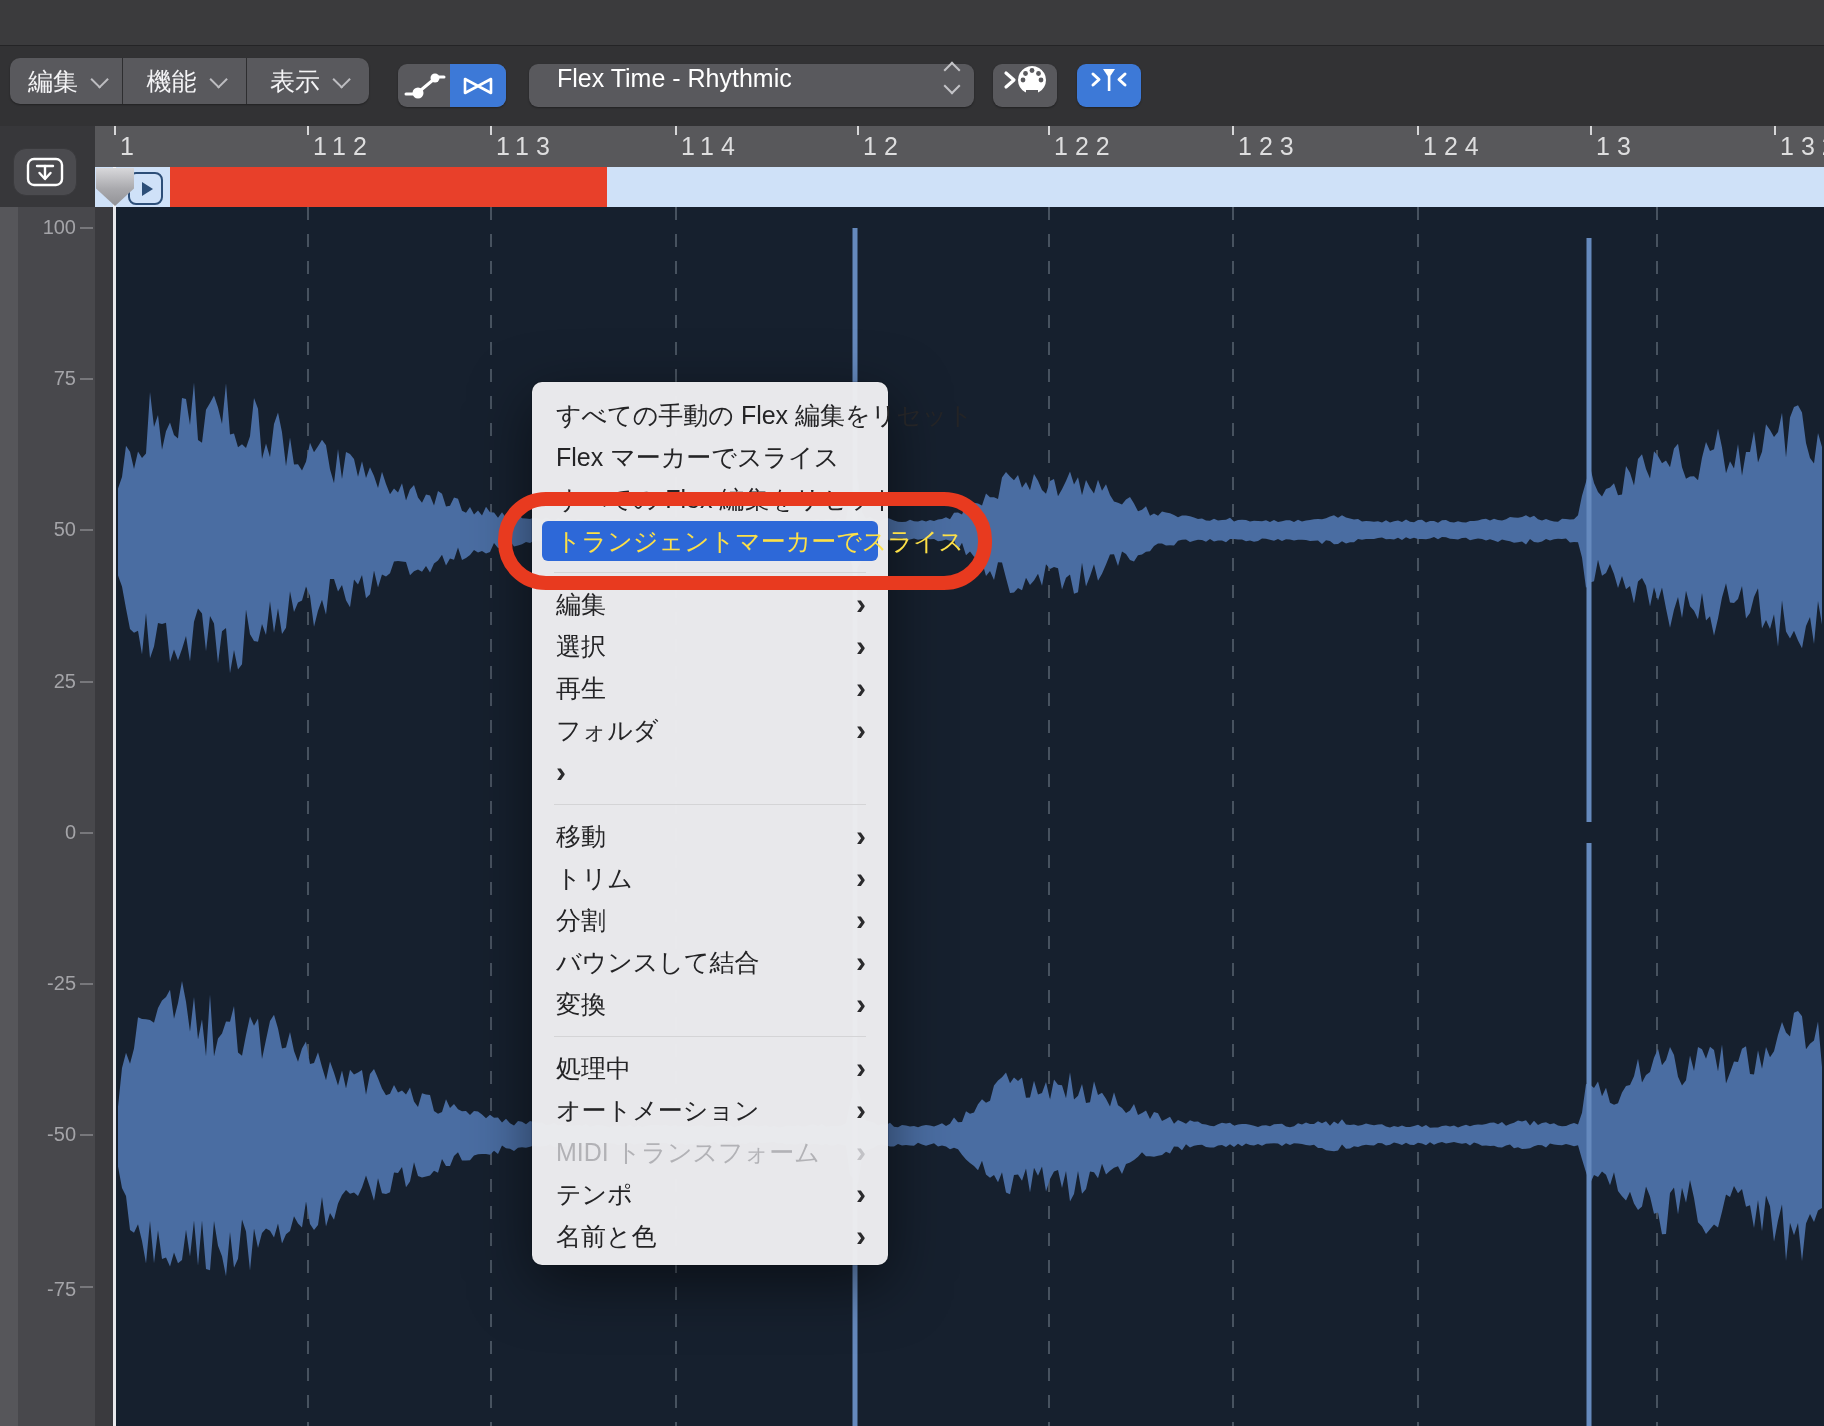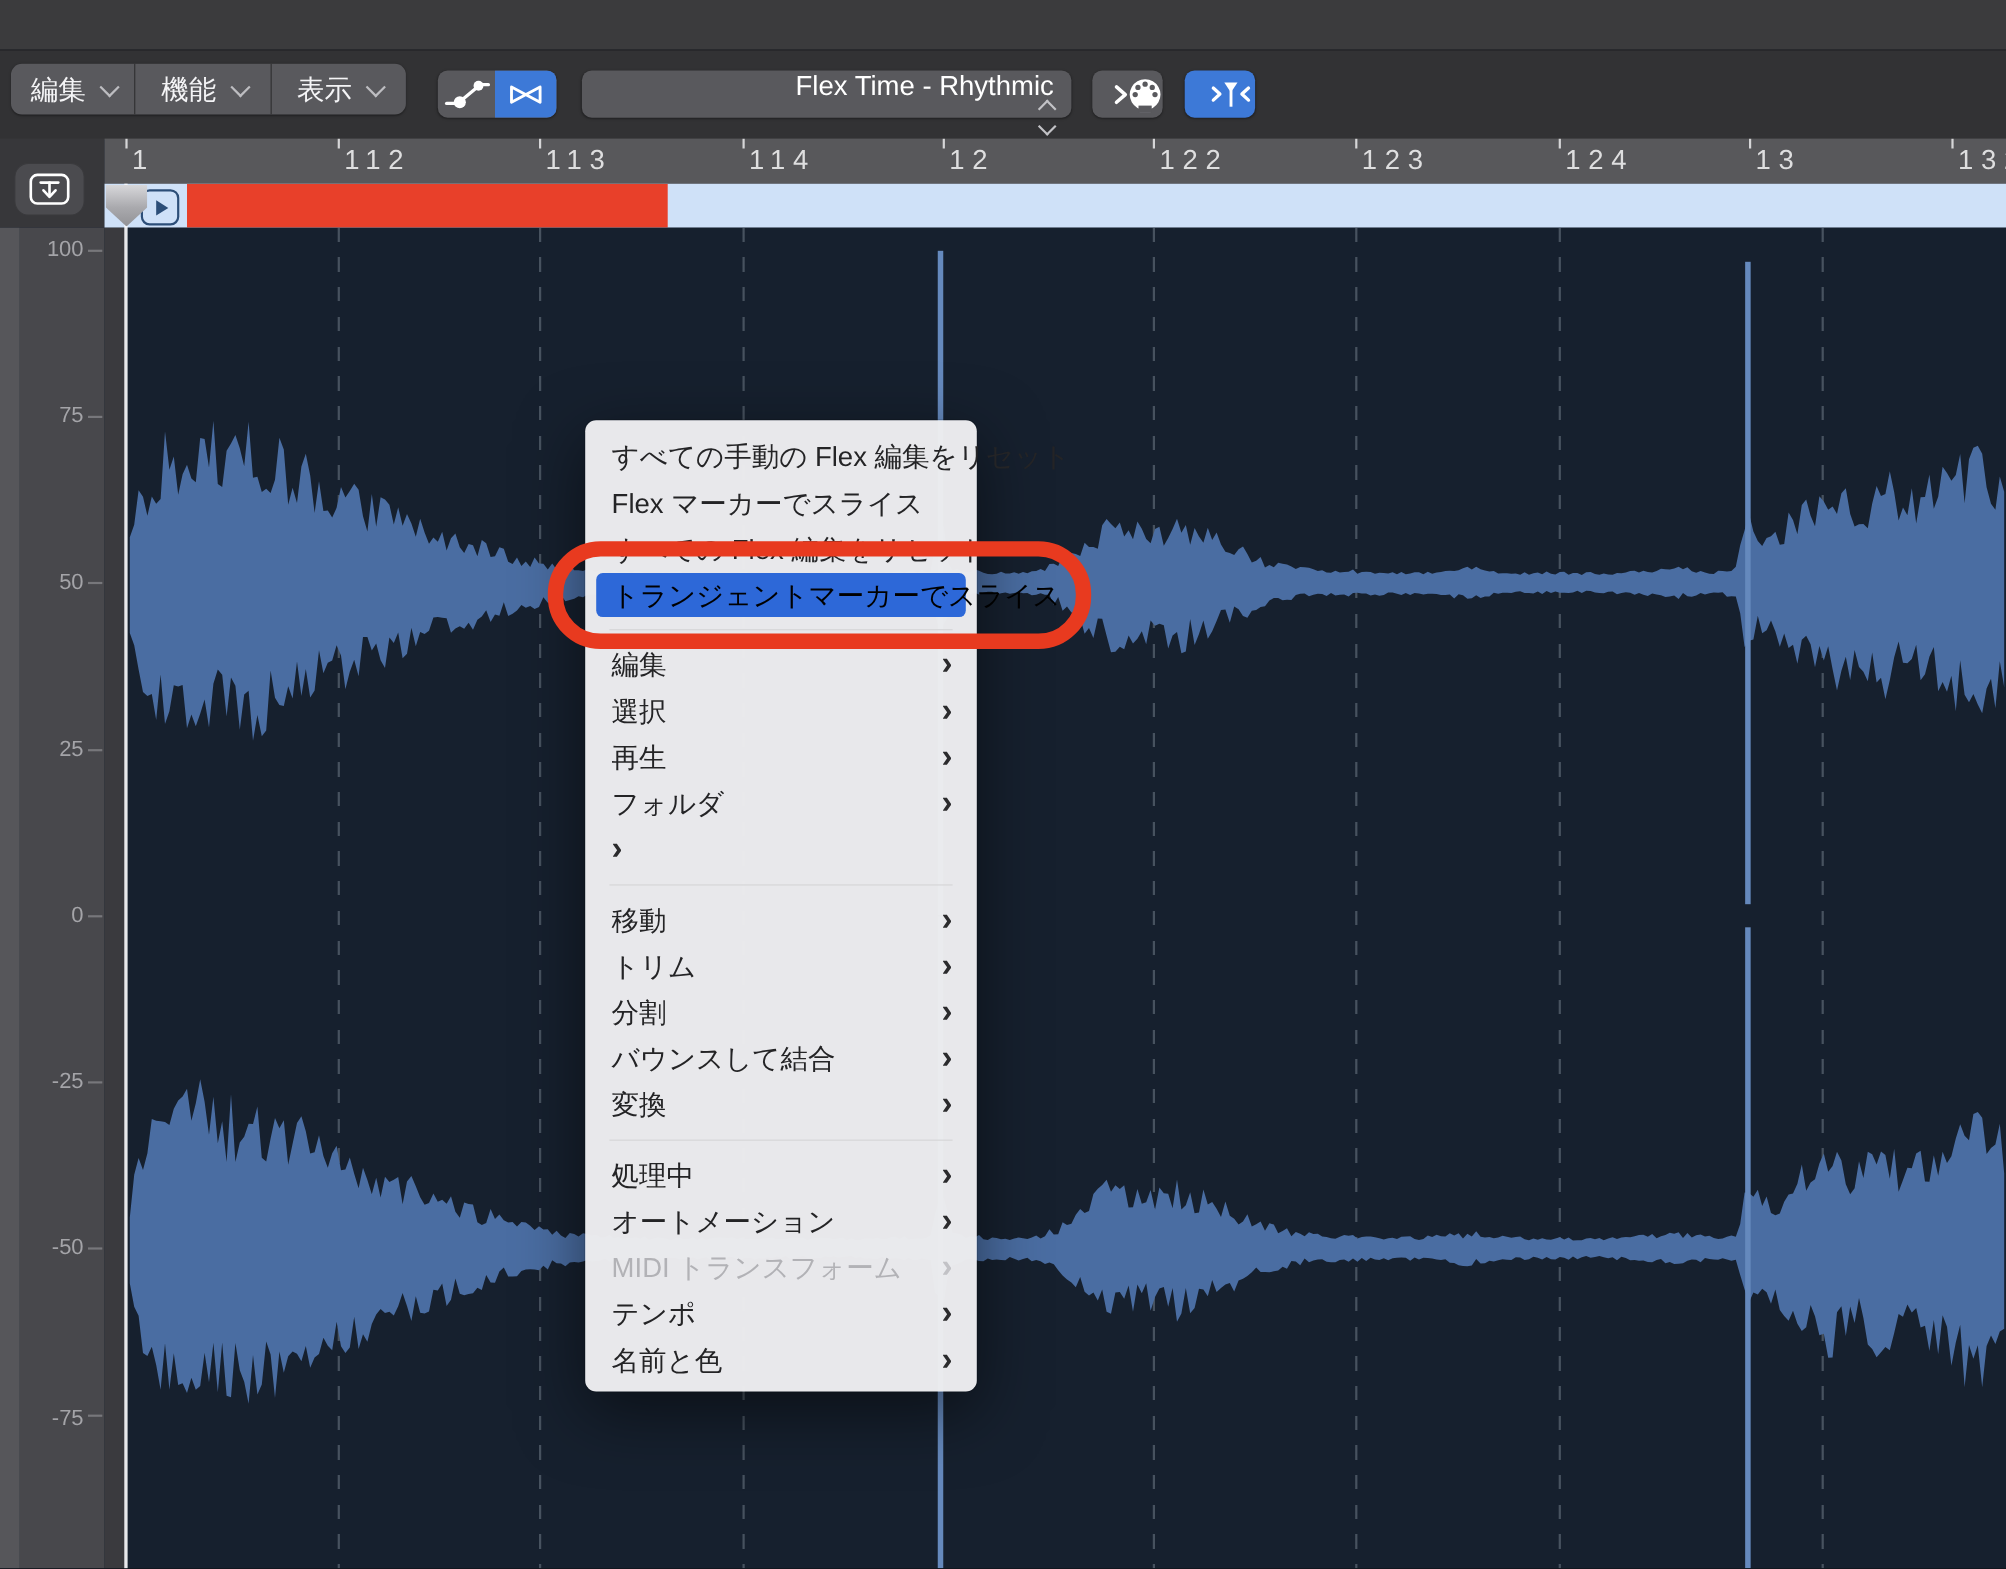--- a/index.html
+++ b/index.html
@@ -10,21 +10,21 @@
   }
   
   .win-top{position:absolute;left:0;top:0;width:1824px;height:45px;background:#3b3b3d;}
   .toolbar{position:absolute;left:0;top:45px;width:1824px;height:81px;background:#323234;border-top:1px solid #242426;}
   .seg-group{position:absolute;display:flex;background:#59595d;border-radius:10px;overflow:hidden;box-shadow:0 1px 2px rgba(0,0,0,.35);}
   .seg{display:flex;align-items:center;justify-content:center;gap:13px;color:#f4f4f6;font-size:25px;}
   .seg + .seg{border-left:1px solid #2e2e30;}
   .chev-dn{width:11px;height:11px;border-right:2.5px solid #bdbdc1;border-bottom:2.5px solid #bdbdc1;transform:rotate(45deg) translateY(-3px);}
   .tool-seg{display:flex;align-items:center;justify-content:center;}
   .tool-seg.active{background:#3d79d7;}
-  .pill{position:absolute;background:#59595d;border-radius:9px;display:flex;align-items:flex-end;box-shadow:0 1px 2px rgba(0,0,0,.35);flex-direction:column;}
+  .pill{position:absolute;background:#59595d;border-radius:9px;display:flex;align-items:flex-start;box-shadow:0 1px 2px rgba(0,0,0,.35);}
   .pill.blue{background:#3d79d7;}
   .flex-select{justify-content:space-between;padding:0 16px 0 28px;color:#fff;font-size:25px;}
   .updown{display:flex;flex-direction:column;gap:4px;margin-left:14px;}
   .updown .u{width:10px;height:10px;border-left:2.5px solid #c3c3c7;border-top:2.5px solid #c3c3c7;transform:rotate(45deg);}
   .updown .d{width:10px;height:10px;border-right:2.5px solid #c3c3c7;border-bottom:2.5px solid #c3c3c7;transform:rotate(45deg);}
   
   .ruler{position:absolute;left:95px;top:126px;width:1729px;height:41px;background:#58585b;border-bottom:2px solid #1c1c1e;overflow:hidden;}
   .ruler .tick{position:absolute;top:0;width:2px;height:9px;background:#d6d6d8;}
   .ruler .rlabel{position:absolute;top:6px;font-size:25px;color:#dededf;letter-spacing:7px;white-space:nowrap;}
   .hdr-left{position:absolute;left:0;top:126px;width:95px;height:81px;background:#37373a;}
@@ -48,21 +48,21 @@
   #wave-svg{position:absolute;left:0;top:0;}
   .playhead{position:absolute;left:113px;top:167px;width:3px;height:1259px;background:rgba(250,250,252,.92);z-index:3;}
   
   .ctx-menu{position:absolute;z-index:5;background:rgba(237,237,239,.98);border-radius:10px;
     box-shadow:0 18px 60px rgba(0,0,0,.5),0 0 0 1px rgba(0,0,0,.12);padding:12px 0 8px 0;}
   .menu-row{height:42px;display:flex;align-items:center;padding:0 22px 0 24px;font-size:25px;color:#242426;white-space:nowrap;}
   .menu-row .lbl{flex:1;}
   .menu-row .sub{font-size:30px;font-weight:600;color:#2b2b2d;line-height:1;}
   .menu-row.disabled{color:#b2b2b6;}
   .menu-row.disabled .sub{color:#c2c2c6;}
-  .menu-row.hl{background:#2d68d8;border-radius:6px;margin:1px 10px;height:40px;padding:0 12px 0 14px;color:#000000;}
+  .menu-row.hl{background:#2d68d8;border-radius:6px;margin:1px 10px;height:40px;padding:0 12px 0 14px;color:#fde047;}
   .menu-sep{height:1px;background:#d4d4d6;margin:10.5px 22px;}
   
   .ring{position:absolute;z-index:6;border-radius:48px;pointer-events:none;}
 </style>
 </head>
 <body>
 
 <div id="app">
 
   <div class="win-top"></div>

